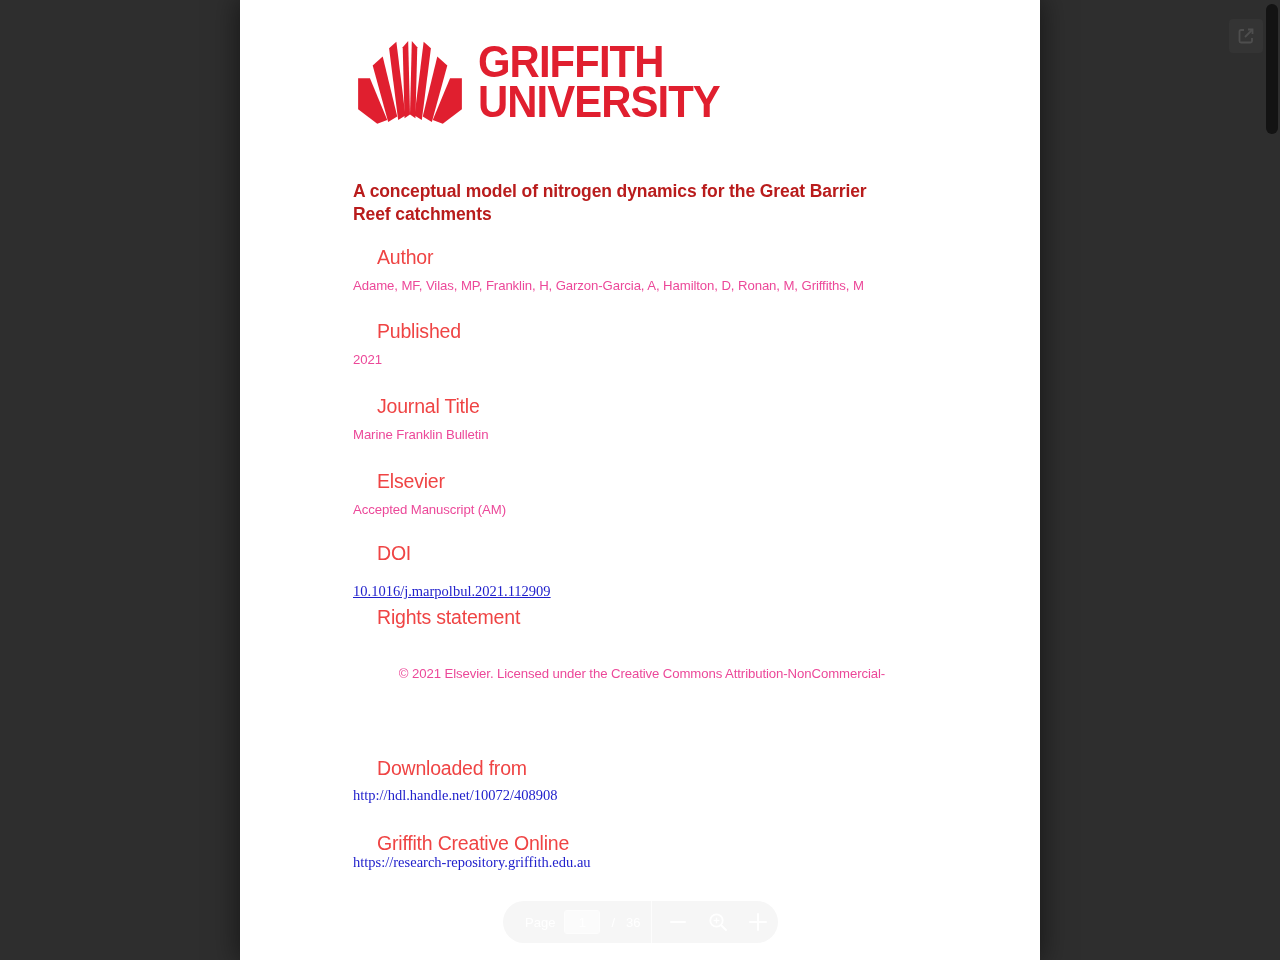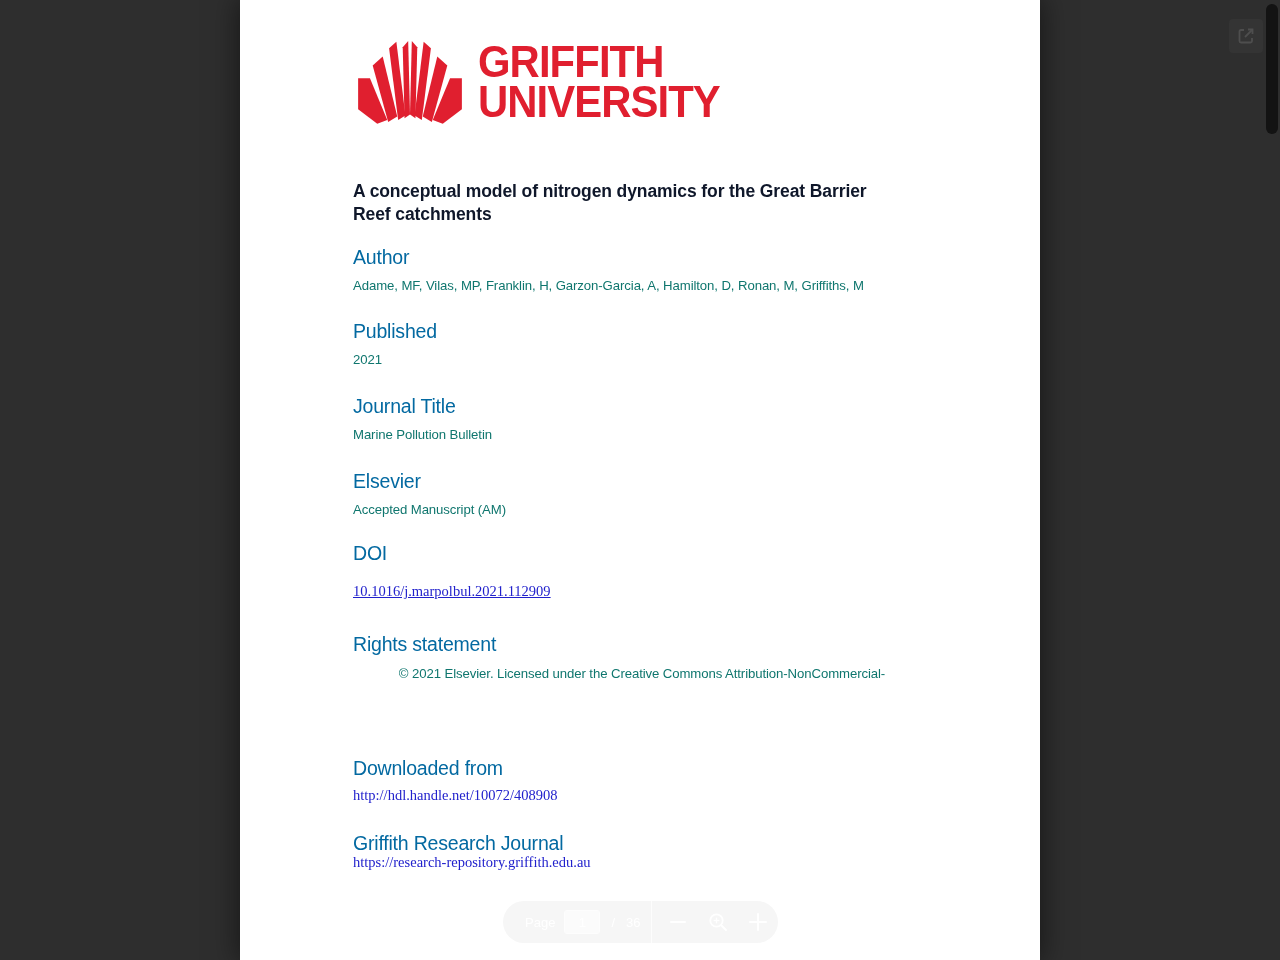--- a/index.html
+++ b/index.html
@@ -33,30 +33,31 @@
     transform: scaleX(0.93);
     transform-origin: left top;
     white-space: nowrap;
   }
 
   
   .abs { position: absolute; left: 113px; }
   .doc-title {
     top: 180px; width: 560px;
     font-size: 17.5px; font-weight: 700;
-    line-height: 23px; color: #0f172a;
+    line-height: 23px; color: #b91c1c;
     letter-spacing: -0.1px;
   }
   .heading {
     font-size: 19.5px; font-weight: 400;
-    color: #0369a1; letter-spacing: -0.2px;
+    color: #ef4444; letter-spacing: -0.2px;
     white-space: nowrap;
+    margin-left: 24px;
   }
   .body-text {
-    font-size: 13.2px; color: #0f766e;
+    font-size: 13.2px; color: #ec4899;
     line-height: 16px; letter-spacing: -0.1px;
   }
   .nowrap { white-space: nowrap; }
   .rights { width: 578px; text-align: center; }
   .serif-link {
     font-family: "Liberation Serif", serif;
     font-size: 14.5px; color: #2121cc;
     text-decoration: none; white-space: nowrap;
   }
   .underlined { text-decoration: underline; }
@@ -146,37 +147,37 @@
       <span>Reef catchments</span>
     </h1>
 
     <h2 class="abs heading" style="top:246px">Author</h2>
     <div class="abs body-text nowrap" style="top:278px">Adame, MF, Vilas, MP, Franklin, H, Garzon-Garcia, A, Hamilton, D, Ronan, M, Griffiths, M</div>
 
     <h2 class="abs heading" style="top:320px">Published</h2>
     <div class="abs body-text" style="top:352px">2021</div>
 
     <h2 class="abs heading" style="top:395px">Journal Title</h2>
-    <div class="abs body-text" style="top:427px">Marine Pollution Bulletin</div>
+    <div class="abs body-text" style="top:427px">Marine Franklin Bulletin</div>
 
     <h2 class="abs heading" style="top:470px">Elsevier</h2>
     <div class="abs body-text" style="top:502px">Accepted Manuscript (AM)</div>
 
     <h2 class="abs heading" style="top:542px">DOI</h2>
     <a class="abs serif-link underlined" style="top:583px" href="#">10.1016/j.marpolbul.2021.112909</a>
 
-    <h2 class="abs heading" style="top:633px">Rights statement</h2>
+    <h2 class="abs heading" style="top:606px">Rights statement</h2>
     <div class="abs body-text rights" style="top:666px">
       <div>© 2021 Elsevier. Licensed under the Creative Commons Attribution-NonCommercial-</div>
     </div>
 
     <h2 class="abs heading" style="top:757px">Downloaded from</h2>
     <a class="abs serif-link" style="top:787px" href="#">http://hdl.handle.net/10072/408908</a>
 
-    <h2 class="abs heading" style="top:832px">Griffith Research Journal</h2>
+    <h2 class="abs heading" style="top:832px">Griffith Creative Online</h2>
     <a class="abs serif-link" style="top:854px" href="#">https://research-repository.griffith.edu.au</a>
 
     <div class="toolbar">
       <span class="page-label">Page</span>
       <input class="page-input" type="text" value="1" style="">
       <span class="page-sep">/</span>
       <span class="page-total">36</span>
       <div class="toolbar-divider"></div>
 
       <button class="tb-btn btn-minus">

